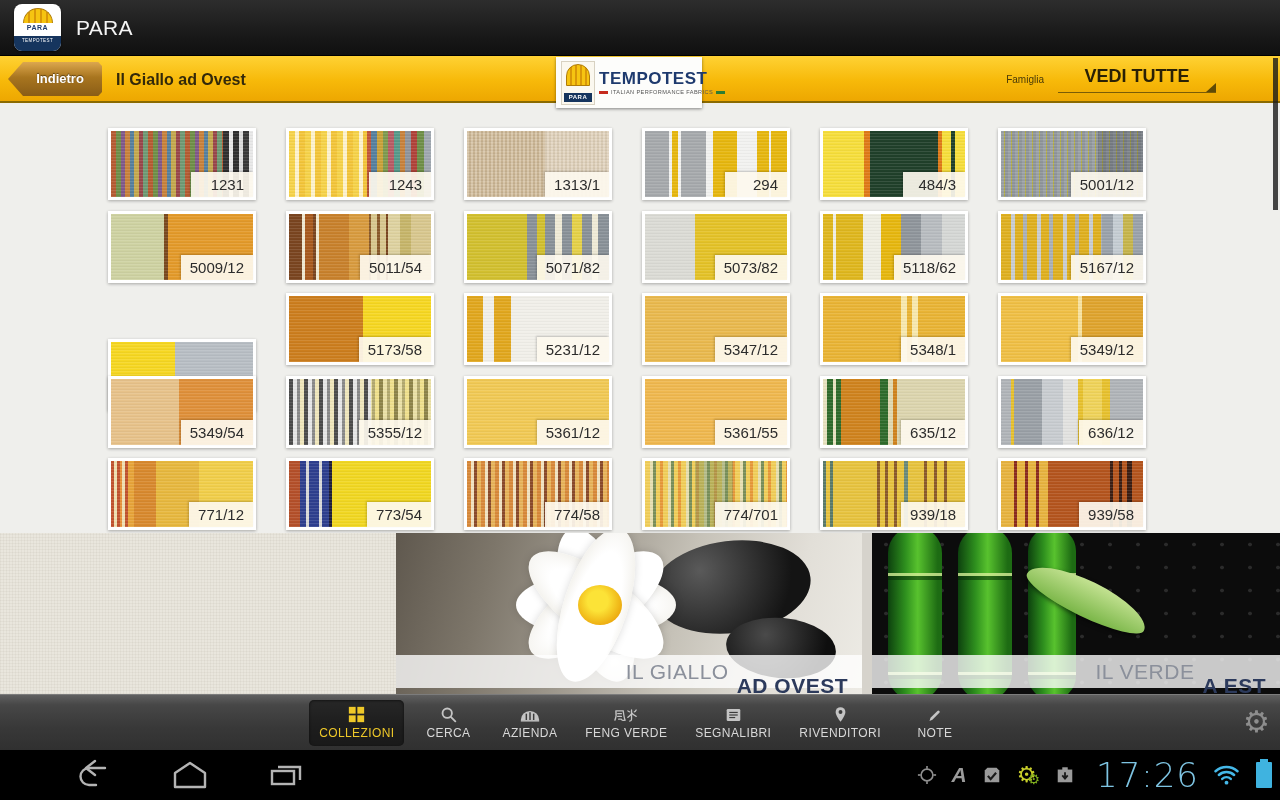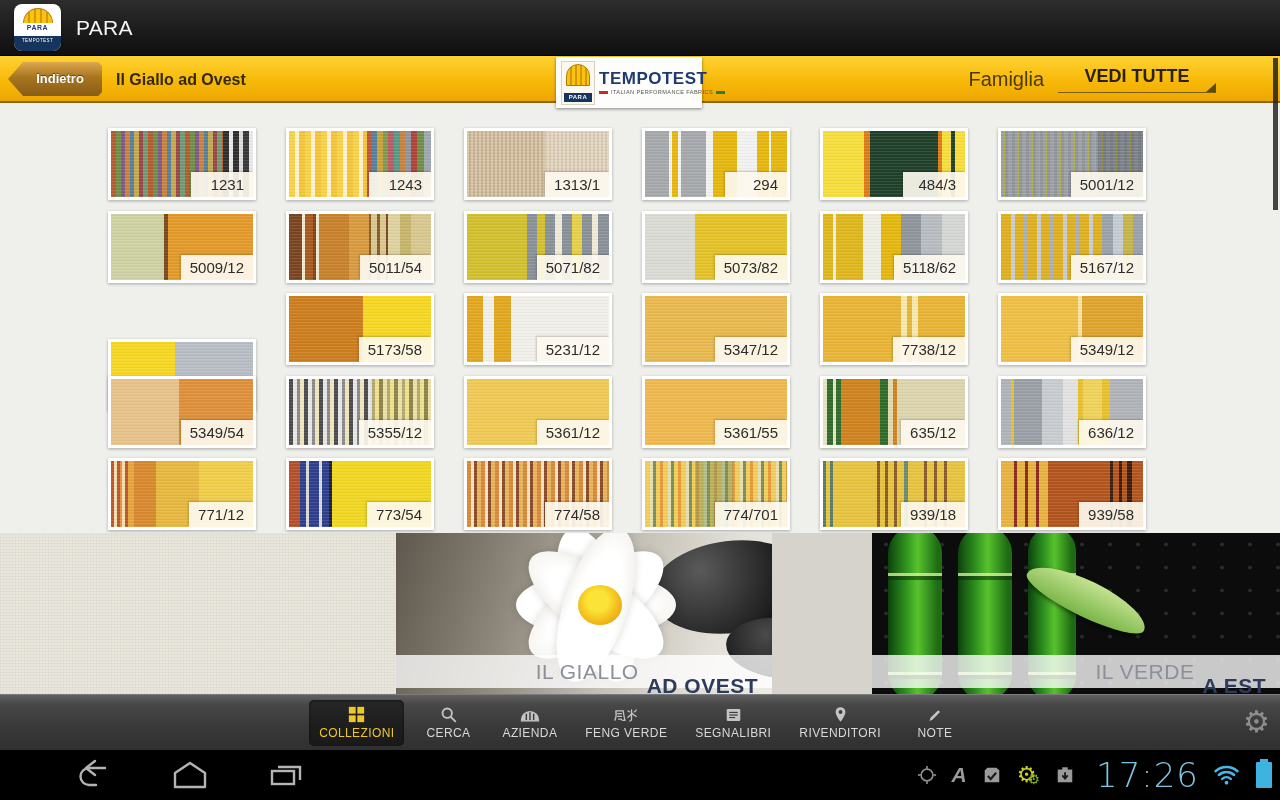--- a/index.html
+++ b/index.html
@@ -22,21 +22,21 @@
   
   .header { position:absolute; top:56px; left:0; width:1280px; height:47px;
     background:linear-gradient(180deg,#ffd234 0,#f7b909 55%,#eda701 100%); border-bottom:2px solid #8a6a00; z-index:10; }
   .back-btn { position:absolute; left:8px; top:6px; width:94px; height:34px;
     clip-path:polygon(0 50%, 15px 0, 96% 0, 100% 12%, 100% 88%, 96% 100%, 15px 100%);
     background:linear-gradient(180deg,#dca74e 0,#a8751f 45%,#8a5d16 100%);
     color:#fff; font-size:13px; font-weight:bold; text-align:center; line-height:34px;
     text-shadow:0 -1px 1px rgba(0,0,0,.5); padding-left:10px; cursor:pointer; }
   .header .page-title { position:absolute; left:116px; top:0; line-height:47px; font-size:16px; font-weight:bold; color:#33290a; }
   .family { position:absolute; right:64px; top:0; height:47px; display:flex; align-items:center; gap:14px; }
-  .family .flabel { font-size:20px; color:#4a3a08; }
+  .family .flabel { font-size:10px; color:#4a3a08; }
   .family .spinner { position:relative; min-width:158px; text-align:center; font-size:18px; font-weight:bold;
     color:#2a2105; padding:0 10px 5px; border-bottom:1px solid #7a5c06; cursor:pointer; }
   .family .spinner::after { content:""; position:absolute; right:0; bottom:0; width:0; height:0;
     border-style:solid; border-width:0 0 9px 10px; border-color:transparent transparent #5f4a05 transparent; }
 
   
   .logo-box { position:absolute; left:556px; top:57px; width:146px; height:51px; background:#fdfdfb;
     box-shadow:0 1px 3px rgba(0,0,0,.45); z-index:30; display:flex; align-items:center; padding:3px 5px; gap:4px; }
   .logo-box .mini-awn { width:34px; height:44px; border:1px solid #d8d2c2; background:#fbf8ef; position:relative; flex:none; }
   .logo-box .mini-awn .arch { width:24px; height:22px; margin:2px auto 0; border-radius:12px 12px 0 0;
@@ -63,21 +63,21 @@
   .swatch-code { position:absolute; right:3px; bottom:3px; background:rgba(253,249,238,.92);
     color:#2c2c2c; font-size:15px; line-height:25px; padding:0 9px; min-width:62px; text-align:right;
     box-shadow:-1px -1px 2px rgba(0,0,0,.18); }
 
   
   .banners { position:absolute; top:533px; left:0; width:1280px; height:161px; background:#d6d3cc; }
   .panel { position:absolute; top:0; height:161px; overflow:hidden; }
   .panel-linen { left:0; width:396px; background:#e9e6dd;
     background-image:repeating-linear-gradient(0deg, rgba(120,110,90,.06) 0 1px, transparent 1px 3px),
                      repeating-linear-gradient(90deg, rgba(120,110,90,.06) 0 1px, transparent 1px 3px); }
-  .panel-flower { left:396px; width:376px;
+  .panel-flower { left:396px; width:466px;
     background:linear-gradient(105deg,#5f584e 0%,#7d766a 20%,#9b958a 38%,#c6c2b8 60%,#e2dfd8 82%,#edebe5 100%); }
   .stone { position:absolute; border-radius:50%; }
   .stone.s1 { left:255px; top:8px; width:160px; height:92px; transform:rotate(-7deg);
     background:radial-gradient(circle at 32% 28%, #5a5a5a, #141414 72%); }
   .stone.s2 { left:330px; top:85px; width:110px; height:60px; transform:rotate(5deg);
     background:radial-gradient(circle at 35% 30%, #4a4a4a, #0e0e0e 75%); }
   .petal { position:absolute; left:120px; top:40px; width:160px; height:64px; border-radius:50%;
     background:radial-gradient(ellipse at 30% 50%, #ffffff 55%, #e7e4da 100%); box-shadow:0 0 8px rgba(0,0,0,.15); }
   .flower-center { position:absolute; left:182px; top:52px; width:44px; height:40px; border-radius:50%;
     background:radial-gradient(circle at 45% 40%, #fce337 30%, #eca90e 75%, #c98a08 100%); z-index:3; }
@@ -220,21 +220,21 @@
       <div class="swatch-card" style="left: 464px; top: 190px;">
         <div class="fabric" style="background: linear-gradient(90deg, rgb(225, 167, 30) 0px, rgb(225, 167, 30) 11%, rgb(241, 239, 233) 11%, rgb(241, 239, 233) 19%, rgb(225, 167, 30) 19%, rgb(225, 167, 30) 31%, rgb(241, 239, 233) 31%, rgb(241, 239, 233) 100%);"></div>
         <div class="swatch-code">5231/12</div>
       </div>
       <div class="swatch-card" style="left: 642px; top: 190px;">
         <div class="fabric" style="background: rgb(233, 185, 78);"></div>
         <div class="swatch-code">5347/12</div>
       </div>
       <div class="swatch-card" style="left: 820px; top: 190px;">
         <div class="fabric" style="background: linear-gradient(90deg, rgb(233, 180, 53) 0px, rgb(233, 180, 53) 55%, rgb(247, 232, 174) 55%, rgb(247, 232, 174) 59%, rgb(233, 180, 53) 59%, rgb(233, 180, 53) 63%, rgb(247, 232, 174) 63%, rgb(247, 232, 174) 67%, rgb(233, 180, 53) 67%, rgb(233, 180, 53) 100%);"></div>
-        <div class="swatch-code">7738/12</div>
+        <div class="swatch-code">5348/1</div>
       </div>
       <div class="swatch-card" style="left: 998px; top: 190px;">
         <div class="fabric" style="background: linear-gradient(90deg, rgb(239, 191, 69) 0px, rgb(239, 191, 69) 54%, rgb(247, 226, 160) 54%, rgb(247, 226, 160) 57%, rgb(223, 164, 46) 57%, rgb(223, 164, 46) 100%);"></div>
         <div class="swatch-code">5349/12</div>
       </div>
       <div class="swatch-card" style="left: 108px; top: 272.5px;">
         <div class="fabric" style="background: linear-gradient(90deg, rgb(231, 194, 138) 0px, rgb(231, 194, 138) 48%, rgb(223, 144, 58) 48%, rgb(223, 144, 58) 100%);"></div>
         <div class="swatch-code">5349/54</div>
       </div>
       <div class="swatch-card" style="left: 286px; top: 272.5px;">

